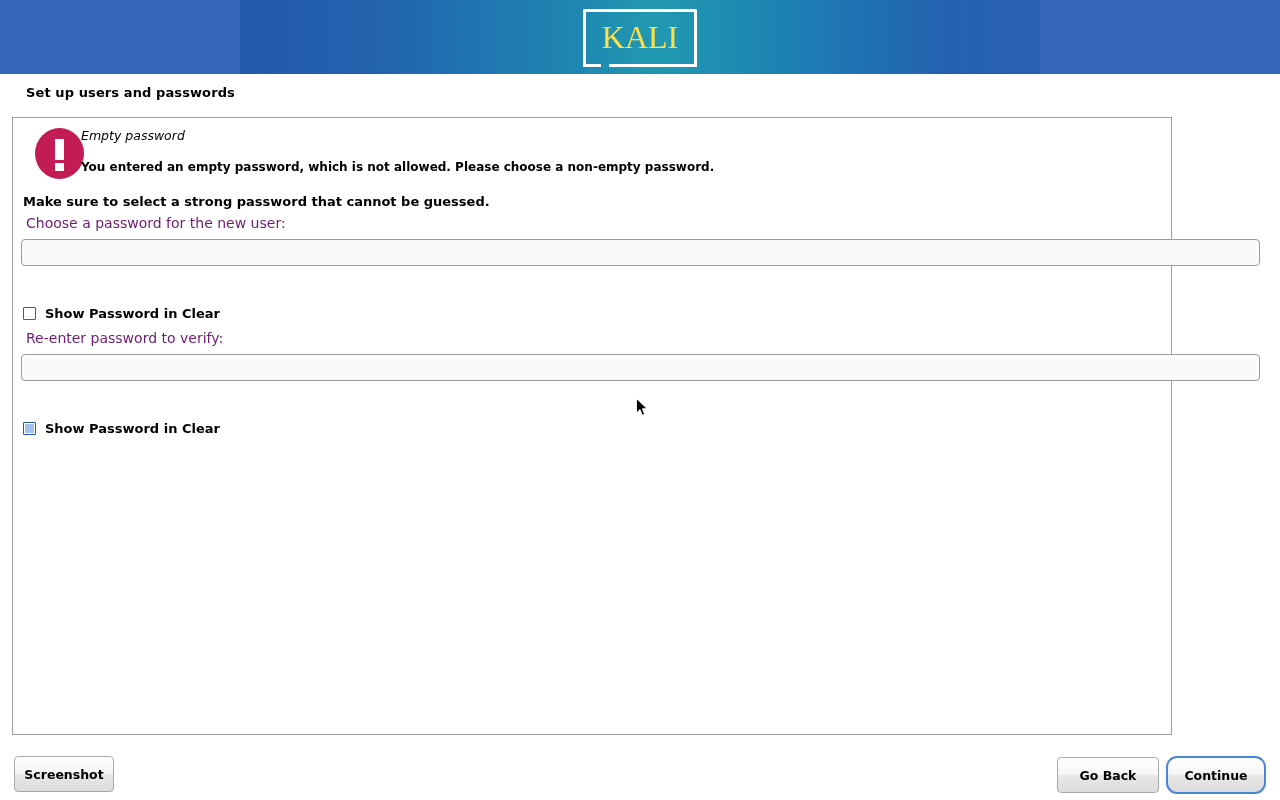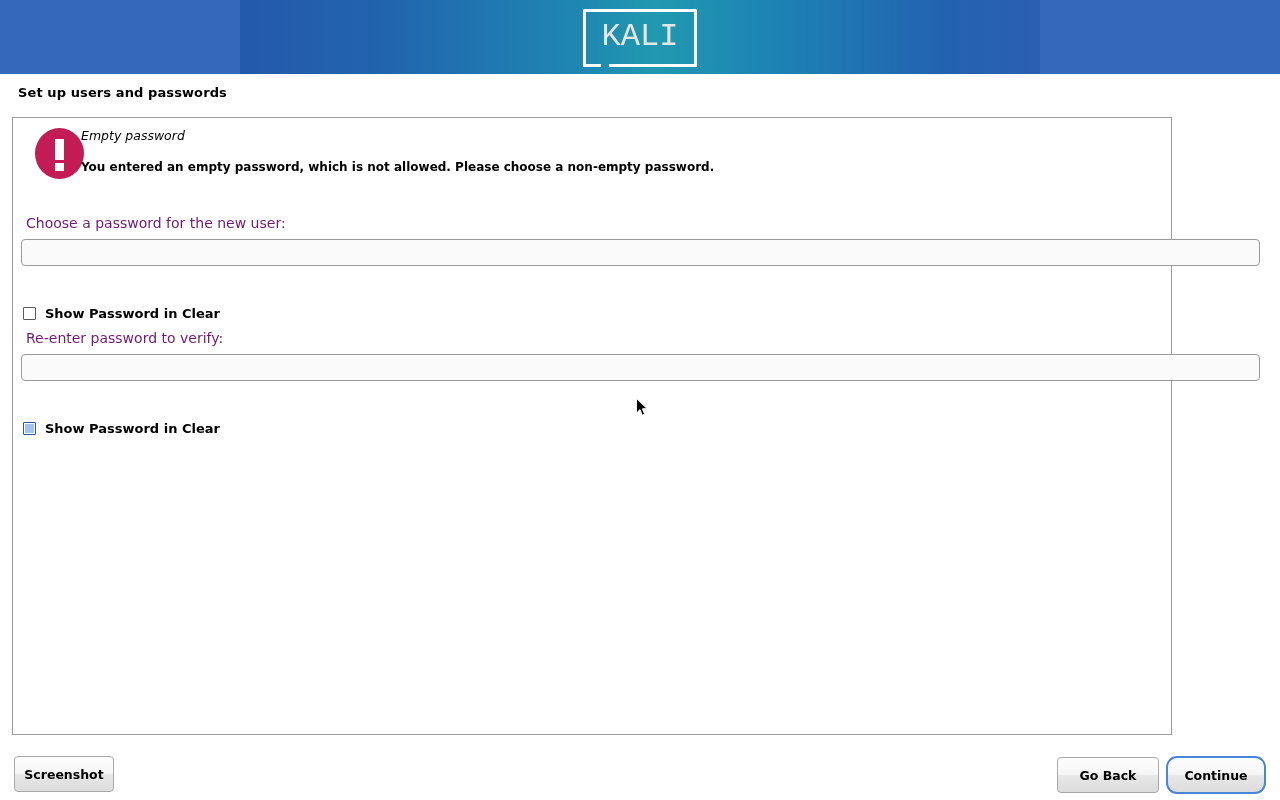--- a/index.html
+++ b/index.html
@@ -67,33 +67,33 @@
     position: absolute;
     left: 0; bottom: 0;
     width: 3px; height: 10px;
     background: #ffffff;
   }
   .kali-word {
     position: absolute;
     left: 0; top: 0;
     width: 114px; height: 58px;
     display: flex; align-items: center; justify-content: center;
-    color: #e5e5e5;
-    font-family: Liberation Mono, monospace;
+    color: #fde047;
+    font-family: Liberation Serif, serif;
     font-size: 32px;
     font-weight: 300;
     letter-spacing: 0px;
     line-height: 1;
     padding-bottom: 2px;
   }
 
   
   .page-title {
     position: absolute;
-    left: 18px; top: 85px;
+    left: 26px; top: 85px;
     font-size: 13px;
     font-weight: bold;
     color: #000000;
     letter-spacing: 0.1px;
     text-align: center;
   }
 
   
   .panel {
     position: absolute;
@@ -245,20 +245,21 @@
 
     <div class="error-block">
       <div class="error-icon">
         <div class="bang-bar"></div>
         <div class="bang-dot"></div>
       </div>
       <div class="error-title">Empty password</div>
       <div class="error-text">You entered an empty password, which is not allowed. Please choose a non-empty password.</div>
     </div>
 
+    <div class="strong-line" style="left:10px; top:76px;">Make sure to select a strong password that cannot be guessed.</div>
     <div class="field-label" style="left:13px; top:97px;">Choose a password for the new user:</div>
     <input type="password" class="text-input" style="left: 8px; top: 121px; width: 1239px;" placeholder="">
     <div class="checkrow" style="left:10px; top:159px;">
       <div class="checkbox"></div>
       <div class="checkrow-label">Show Password in Clear</div>
     </div>
 
     <div class="field-label" style="left:13px; top:212px;">Re-enter password to verify:</div>
     <input type="password" class="text-input" style="left: 8px; top: 236px; width: 1239px;" placeholder="">
     <div class="checkrow" style="left:10px; top:274px;">

